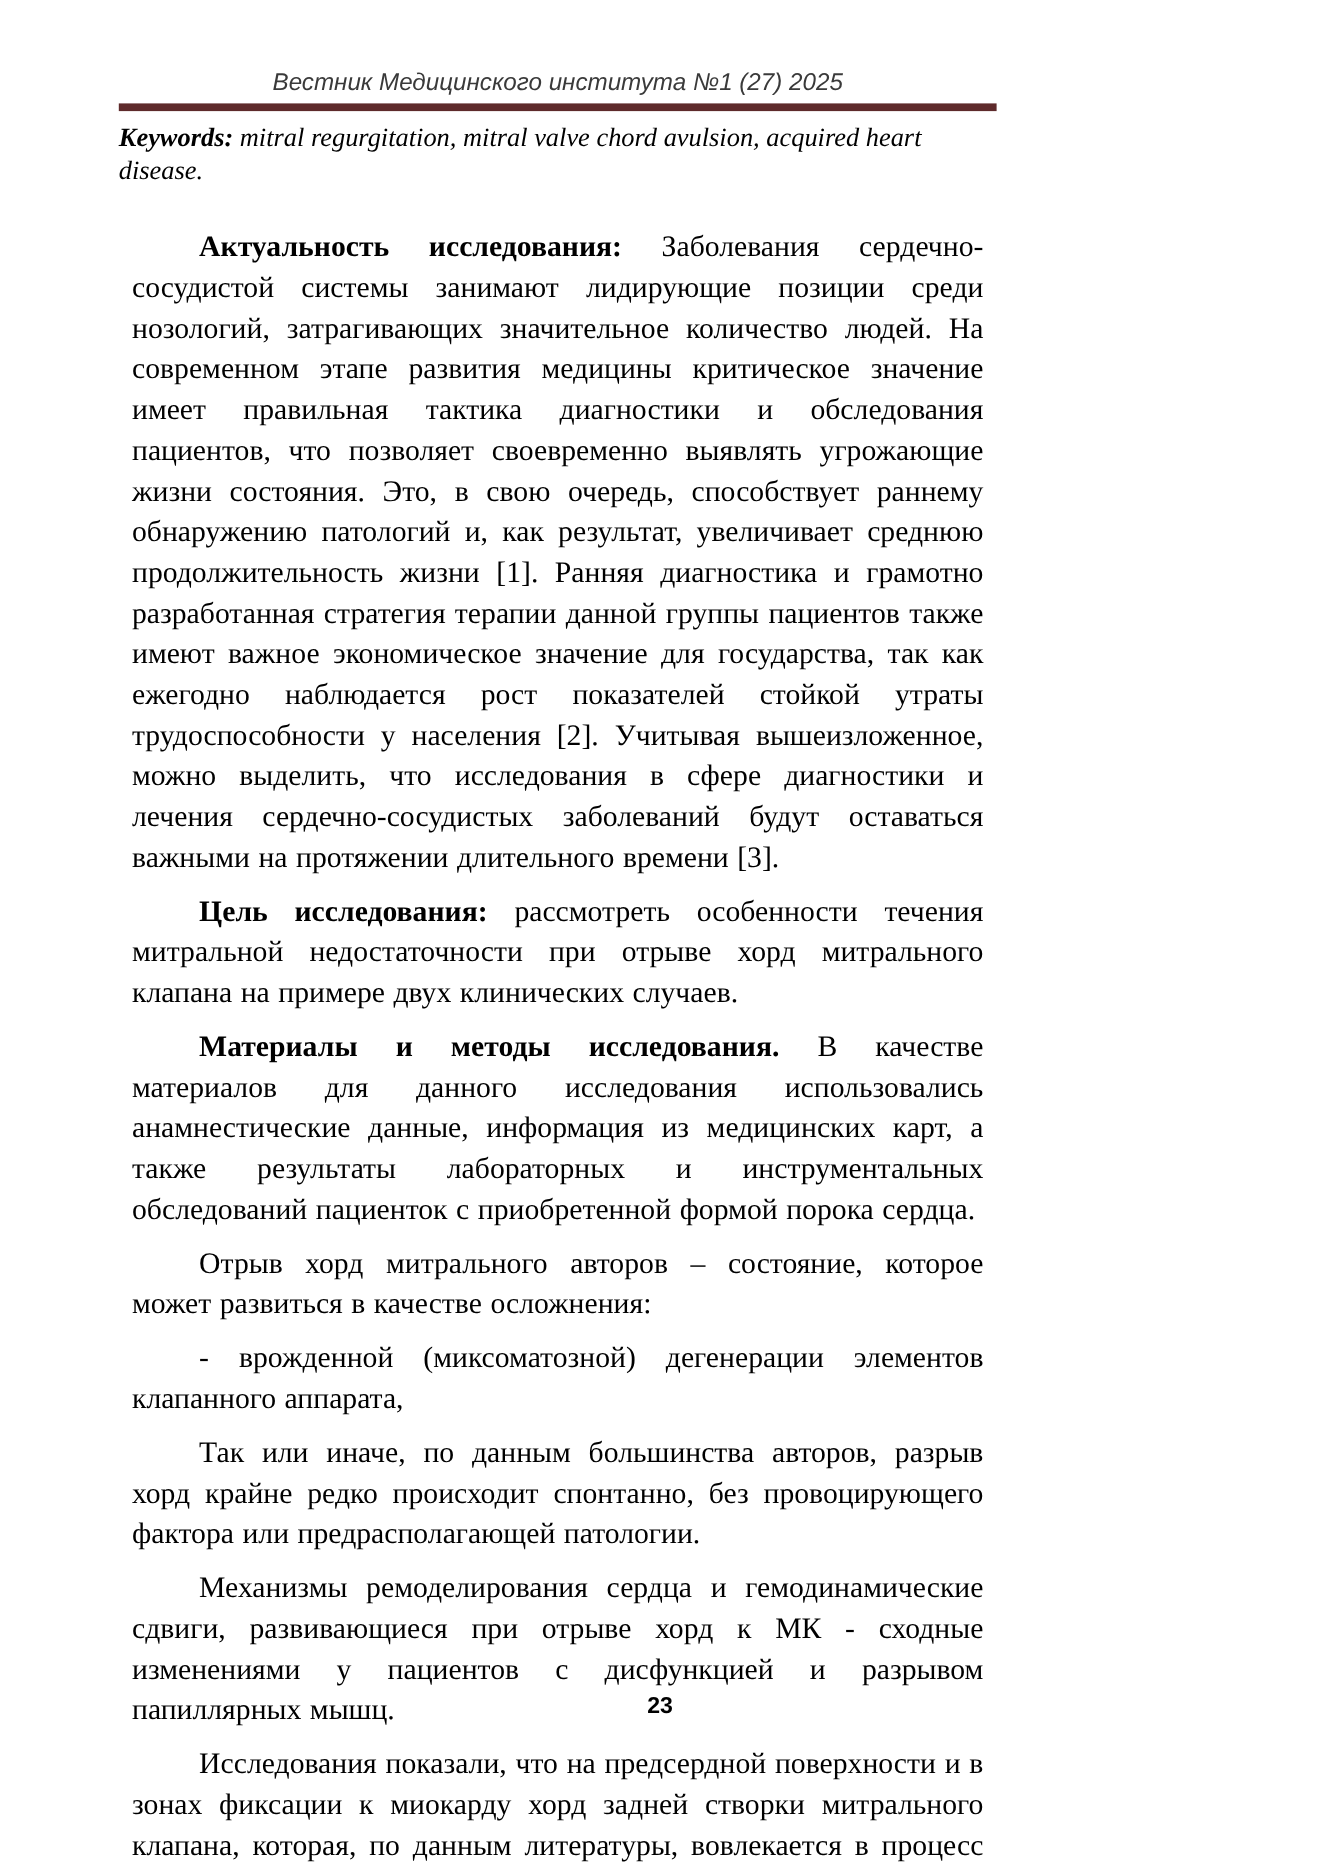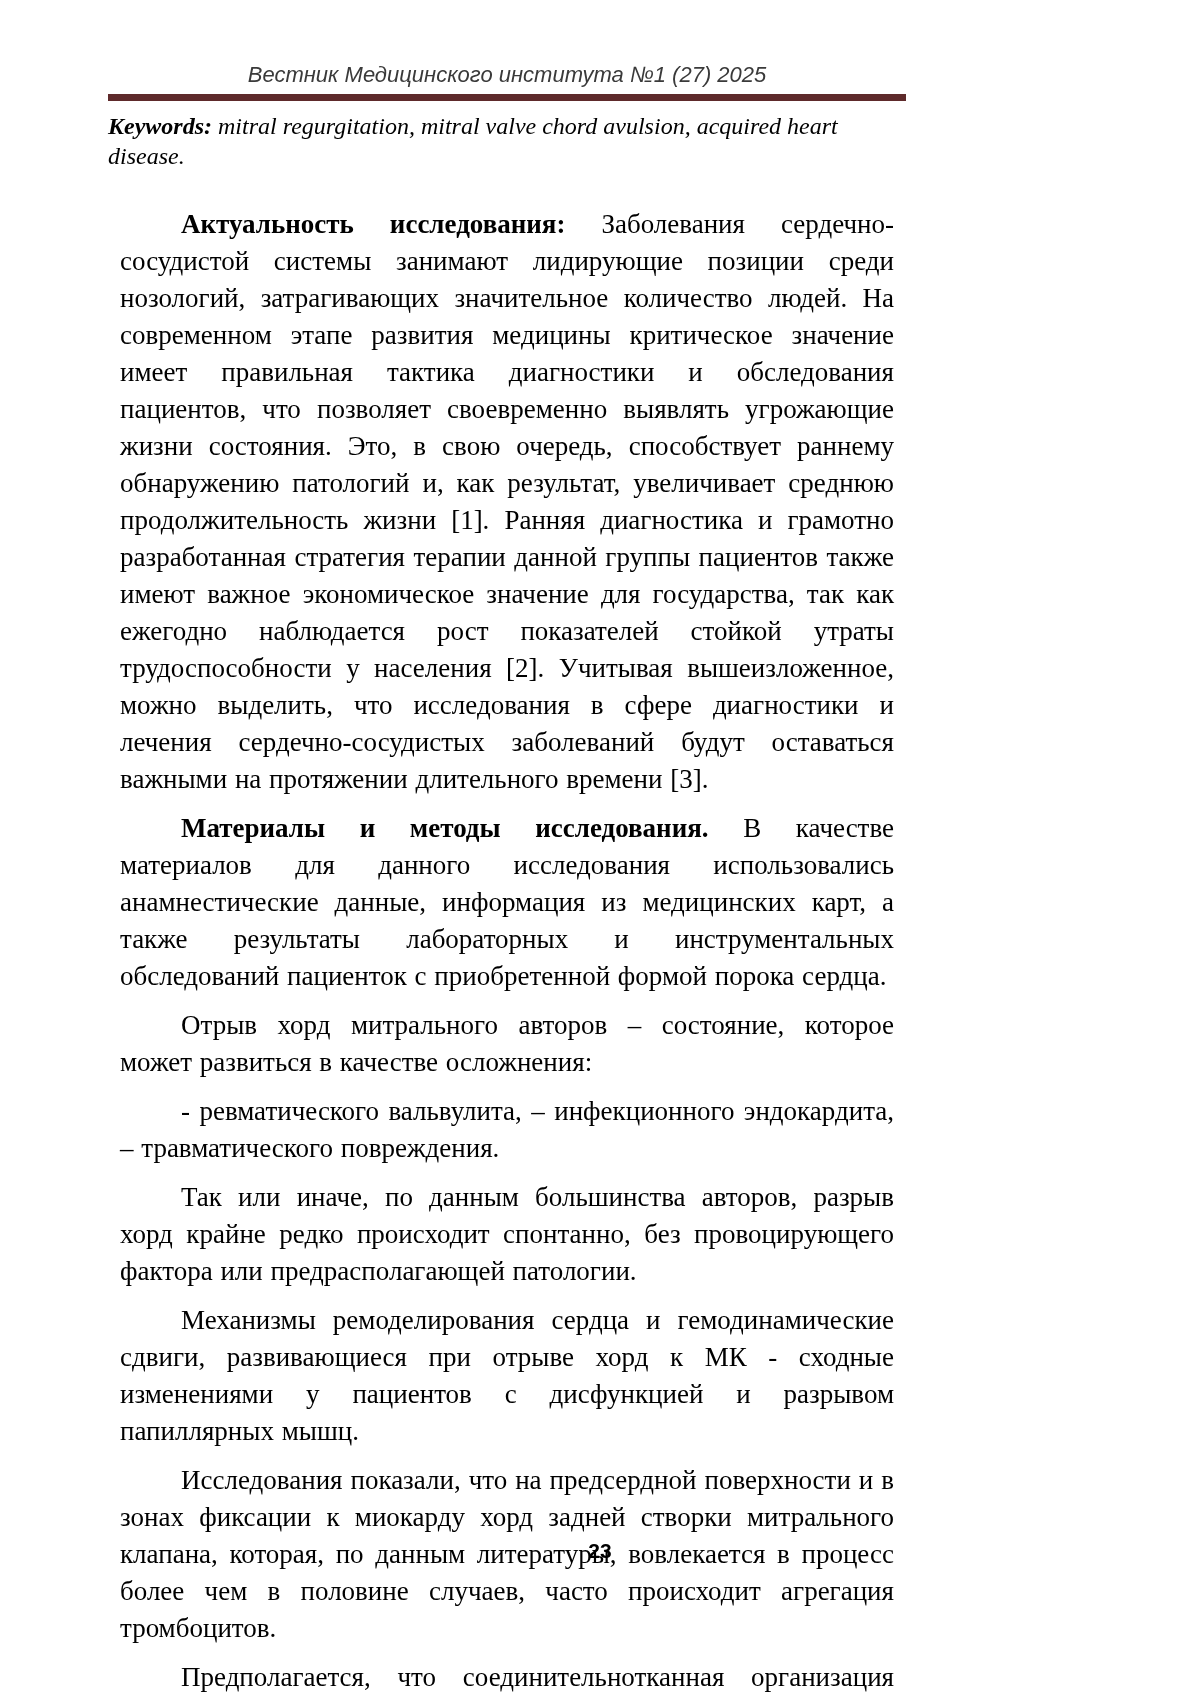--- a/index.html
+++ b/index.html
@@ -71,27 +71,28 @@
   <div class="journal-header">Вестник Медицинского института №1 (27) 2025</div>
 
   <div class="header-rule" style="background: rgb(94, 42, 43);"></div>
 
   <p class="keywords-line"><b>Keywords:</b><span> mitral regurgitation, mitral valve chord avulsion, acquired heart disease.</span></p>
 
   <div class="article">
 
     <p><b class="lead">Актуальность исследования:</b><span> Заболевания сердечно-сосудистой системы занимают лидирующие позиции среди нозологий, затрагивающих значительное количество людей. На современном этапе развития медицины критическое значение имеет правильная тактика диагностики и обследования пациентов, что позволяет своевременно выявлять угрожающие жизни состояния. Это, в свою очередь, способствует раннему обнаружению патологий и, как результат, увеличивает среднюю продолжительность жизни [1]. Ранняя диагностика и грамотно разработанная стратегия терапии данной группы пациентов также имеют важное экономическое значение для государства, так как ежегодно наблюдается рост показателей стойкой утраты трудоспособности у населения [2]. Учитывая вышеизложенное, можно выделить, что исследования в сфере диагностики и лечения сердечно-сосудистых заболеваний будут оставаться важными на протяжении длительного времени [3].</span></p>
 
+    <p><b class="lead">Цель исследования:</b><span> рассмотреть особенности течения митральной недостаточности при отрыве хорд митрального клапана на примере двух клинических случаев.</span></p>
 
     <p><b class="lead">Материалы и методы исследования.</b><span> В качестве материалов для данного исследования использовались анамнестические данные, информация из медицинских карт, а также результаты лабораторных и инструментальных обследований пациенток с приобретенной формой порока сердца.</span></p>
 
     <p><span>Отрыв хорд митрального авторов – состояние, которое может развиться в качестве осложнения:</span></p>
 
+    <p><span>- врожденной (миксоматозной) дегенерации элементов клапанного аппарата,</span></p>
 
-    <p><span>- ревматического вальвулита, – инфекционного эндокардита, – травматического повреждения.</span></p>
 
     <p><span>Так или иначе, по данным большинства авторов, разрыв хорд крайне редко происходит спонтанно, без провоцирующего фактора или предрасполагающей патологии.</span></p>
 
     <p><span>Механизмы ремоделирования сердца и гемодинамические сдвиги, развивающиеся при отрыве хорд к МК - сходные изменениями у пациентов с дисфункцией и разрывом папиллярных мышц.</span></p>
 
 
     <p><span>Исследования показали, что на предсердной поверхности и в зонах фиксации к миокарду хорд задней створки митрального клапана, которая, по данным литературы, вовлекается в процесс более чем в половине случаев, часто происходит агрегация тромбоцитов.</span></p>
 
     <p><span>Предполагается, что соединительнотканная организация этих скоплений тромбоцитов может участвовать в изменении внешнего вида клапана.</span></p>
 

